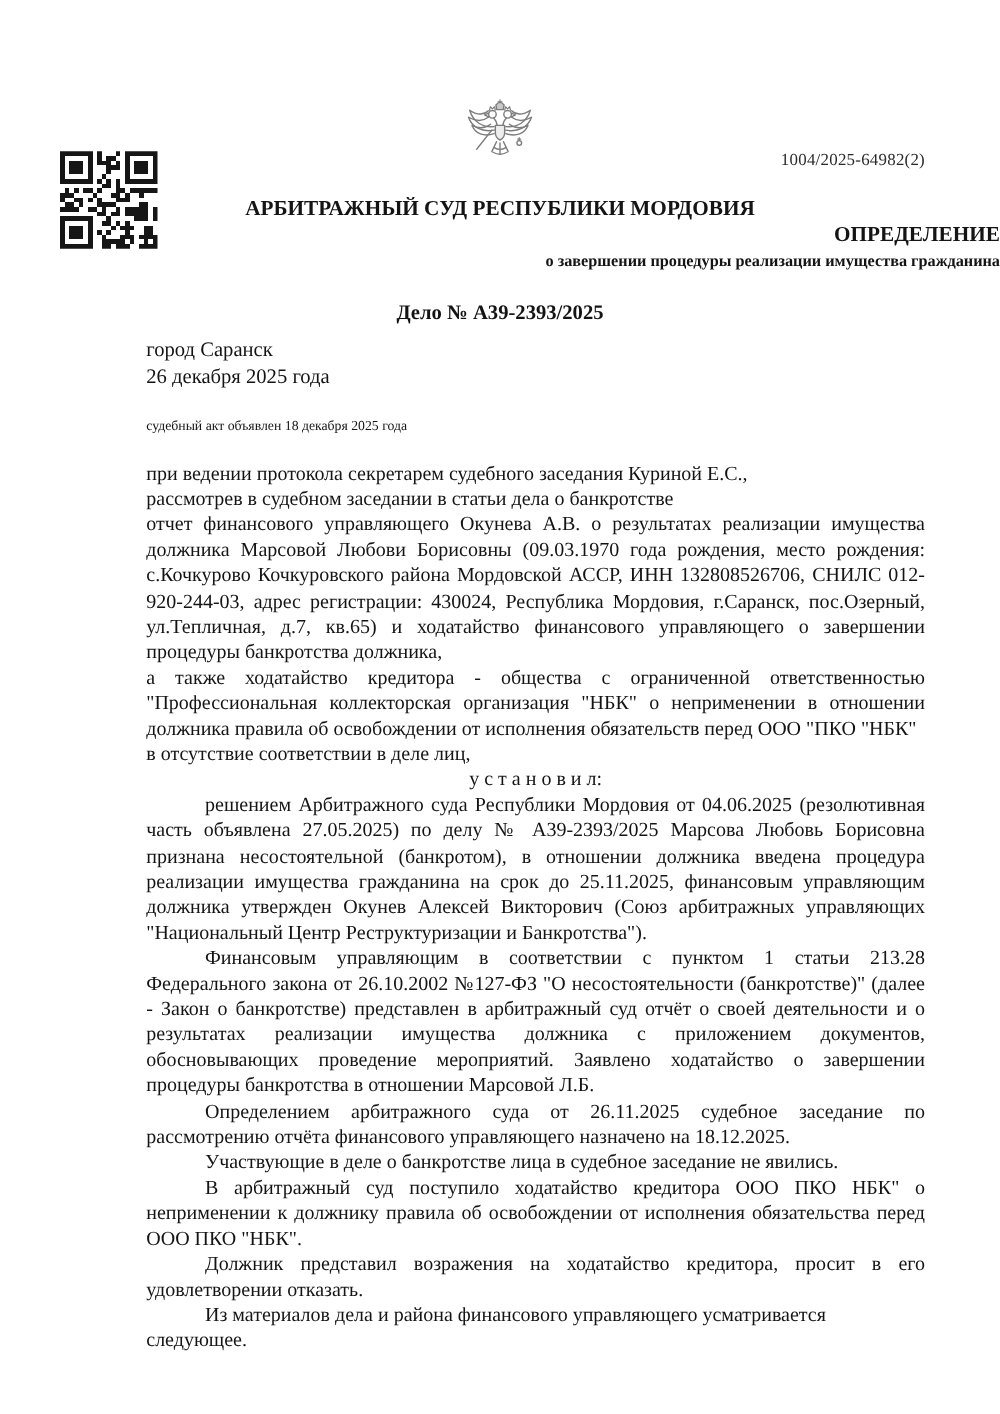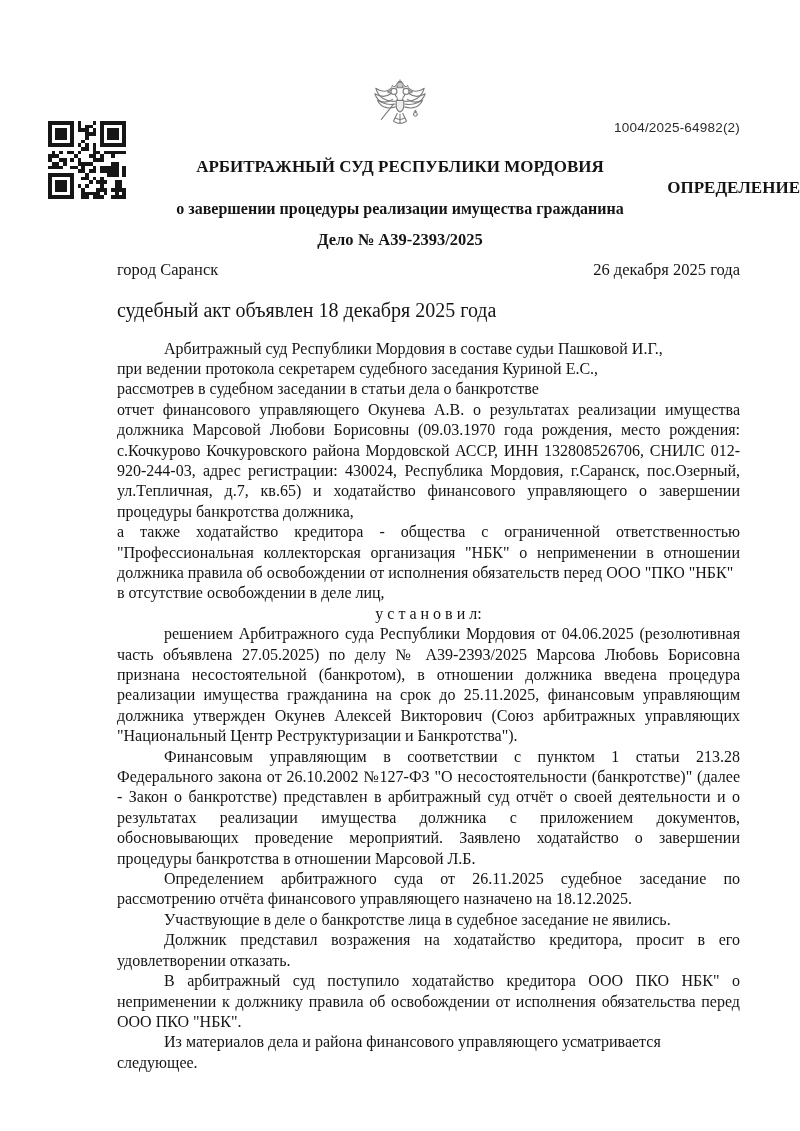--- a/index.html
+++ b/index.html
@@ -10,38 +10,38 @@
     color: #141414;
     overflow: hidden;
   }
   .page { position: relative; width: 800px; height: 1131px; background: #fff; }
 
   .qr { position: absolute; left: 48px; top: 45px; width: 78px; height: 78px; }
   .qr svg { display: block; }
 
   .docnum {
     position: absolute; right: 60px; top: 44px;
-    font-family: Liberation Sans, sans-serif;
+    font-family: Liberation Serif, serif;
     font-size: 13.5px; color: #2a2a2a; letter-spacing: 0.2px;
   }
 
   .emblem { display: block; margin: 76px auto 0 auto; width: 56px; height: 72px; }
 
   .h-court  { text-align: center; font-weight: bold; font-size: 17px;   line-height: 21px; margin-top: 8px; font-family: Liberation Serif, serif; }
   .h-type   { text-align: right; font-weight: bold; font-size: 17px;   line-height: 21px; }
-  .h-sub    { text-align: center; font-weight: bold; font-size: 16px; line-height: 21px; }
-  .h-case   { text-align: center; font-weight: bold; font-size: 16.5px; line-height: 21px; margin-top: 10px; }
+  .h-sub    { text-align: right; font-weight: bold; font-size: 13px; line-height: 21px; }
+  .h-case   { text-align: center; font-weight: bold; font-size: 16.5px; line-height: 21px; margin-top: 20px; }
 
   .row-city-date {
     display: flex; justify-content: space-between;
     padding: 0 60px 0 117px; margin-top: 9px;
-    font-size: 16.5px; line-height: 21px;
+    font-size: 16.5px; line-height: 21px; flex-direction: column;
   }
 
-  .dates { padding: 0 60px 0 117px; margin-top: 20px; font-size: 20px; line-height: 21.5px; }
+  .dates { padding: 0 60px 0 117px; margin-top: 20px; font-size: 11px; line-height: 21.5px; }
   .dates div { margin: 0; }
 
   .content {
     padding: 0 60px 0 117px; margin-top: 17px;
     font-size: 16px; line-height: 20.4px;
   }
   .content p { margin: 0; }
   .content p.j { text-align: justify; }
   .content p.i { text-indent: 47px; }
   .content p.c { text-align: center; }
@@ -316,29 +316,28 @@
   <div class="row-city-date">
     <span>город Саранск</span>
     <span>26 декабря 2025 года</span>
   </div>
 
   <div class="dates">
     <div>судебный акт объявлен 18 декабря 2025 года</div>
   </div>
 
   <div class="content">
-    <p class="i">Арбитражный суд Республики Мордовия в составе судьи  Пашковой И.Г.,</p>
     <p>при ведении протокола секретарем судебного заседания Куриной Е.С.,</p>
     <p>рассмотрев в судебном заседании в   статьи дела о банкротстве</p>
     <p class="j">отчет финансового управляющего Окунева А.В. о результатах реализации имущества должника Марсовой Любови Борисовны (09.03.1970 года рождения, место рождения: с.Кочкурово Кочкуровского района Мордовской АССР,  ИНН 132808526706, СНИЛС 012-920-244-03, адрес регистрации: 430024, Республика Мордовия,  г.Саранск, пос.Озерный, ул.Тепличная, д.7, кв.65) и ходатайство финансового управляющего о завершении процедуры банкротства должника,</p>
     <p class="j">а также ходатайство кредитора - общества с ограниченной ответственностью "Профессиональная коллекторская организация "НБК" о неприменении в отношении должника правила об освобождении от исполнения  обязательств перед ООО  "ПКО "НБК"</p>
-    <p>в отсутствие освобождении в деле лиц,</p>
+    <p>в отсутствие соответствии в деле лиц,</p>
     <p class="c">у с т а н о в и л:</p>
     <p class="j i">решением Арбитражного суда Республики Мордовия от 04.06.2025 (резолютивная часть объявлена 27.05.2025)  по делу № А39-2393/2025 Марсова Любовь Борисовна  признана несостоятельной (банкротом),  в отношении  должника введена процедура реализации имущества гражданина на срок до 25.11.2025, финансовым управляющим должника утвержден Окунев Алексей Викторович (Союз арбитражных управляющих "Национальный Центр Реструктуризации и Банкротства").</p>
     <p class="j i">Финансовым управляющим  в соответствии с пунктом 1 статьи 213.28 Федерального закона от 26.10.2002 №127-ФЗ "О несостоятельности (банкротстве)" (далее - Закон о банкротстве) представлен в арбитражный суд отчёт о своей деятельности и о результатах реализации имущества должника с приложением документов, обосновывающих проведение мероприятий. Заявлено ходатайство о завершении процедуры банкротства в отношении Марсовой Л.Б.</p>
     <p class="j i">Определением арбитражного суда от 26.11.2025 судебное заседание  по рассмотрению отчёта финансового управляющего назначено на 18.12.2025.</p>
     <p class="i">Участвующие в деле о банкротстве лица в судебное заседание не явились.</p>
+    <p class="j i">В арбитражный суд поступило ходатайство кредитора ООО ПКО НБК" о неприменении к должнику правила об освобождении от исполнения обязательства перед ООО ПКО "НБК".</p>
     <p class="j i">Должник представил возражения   на ходатайство кредитора, просит в его удовлетворении отказать.</p>
-    <p class="j i">В арбитражный суд поступило ходатайство кредитора ООО ПКО НБК" о неприменении к должнику правила об освобождении от исполнения обязательства перед ООО ПКО "НБК".</p>
     <p class="i">Из материалов дела и района финансового управляющего усматривается  следующее.</p>
   </div>
 
 </div>
 
 </body></html>

